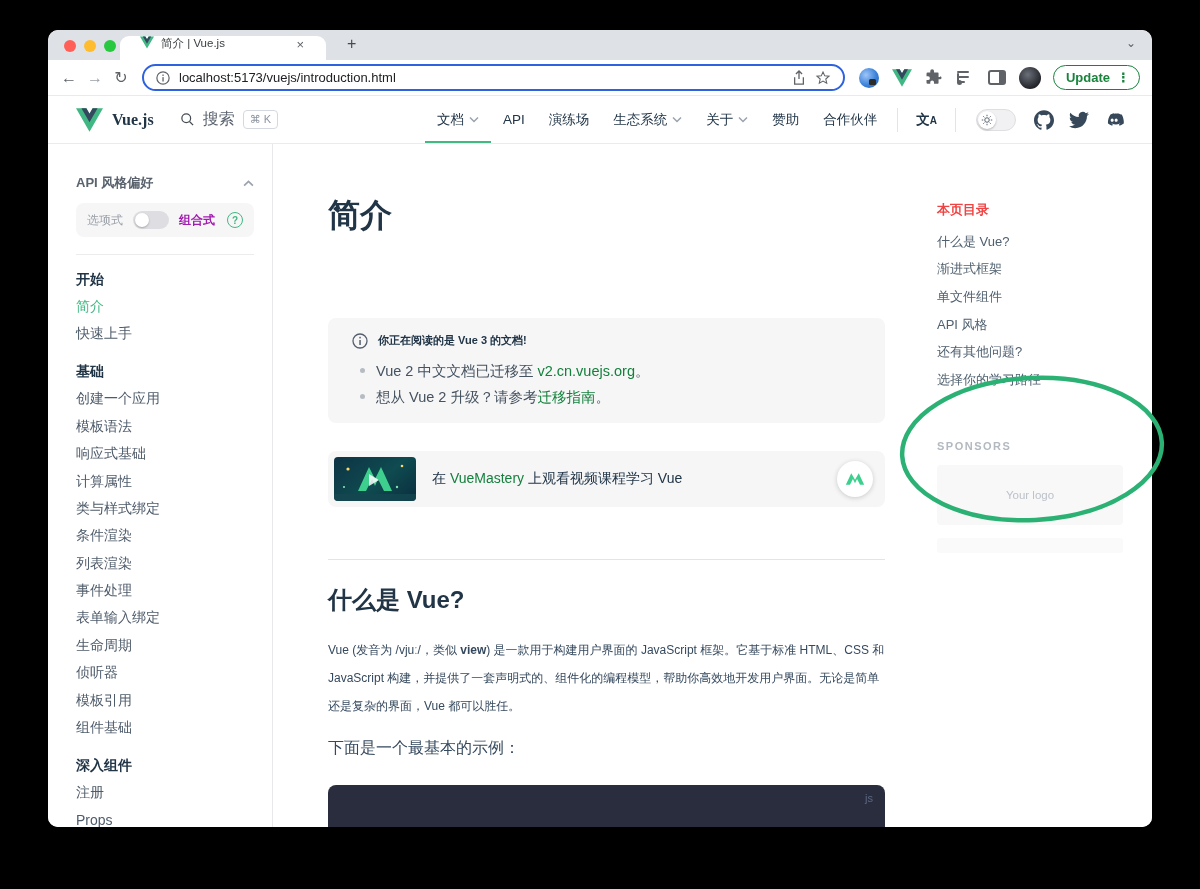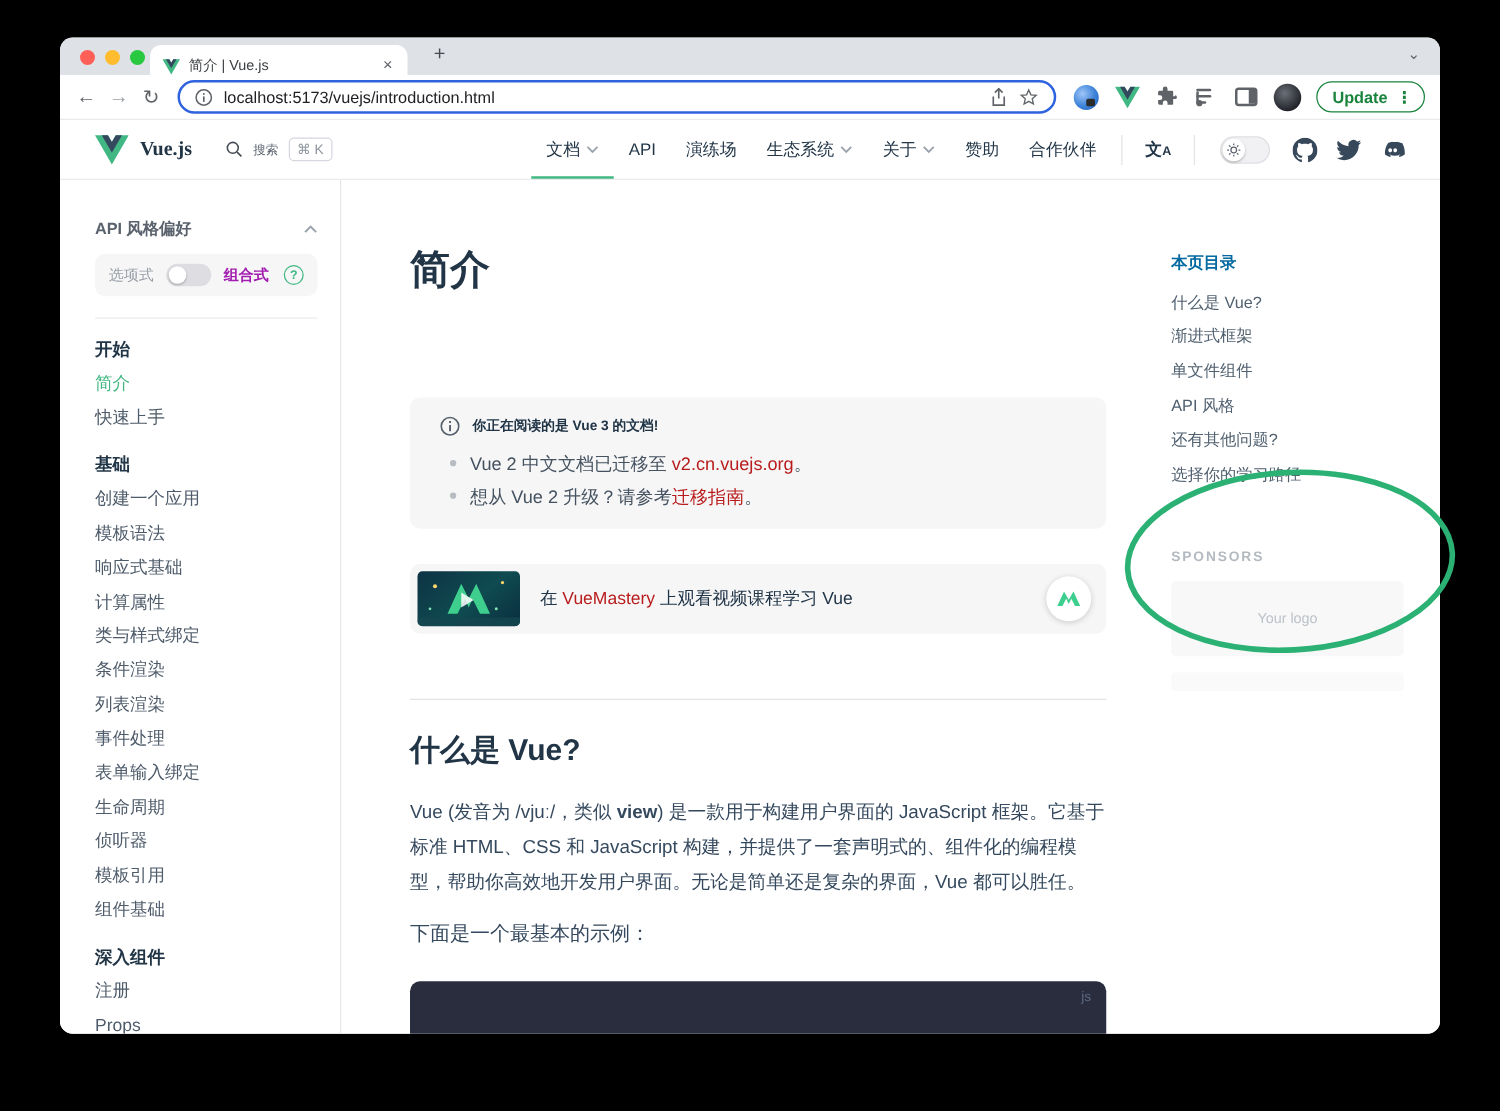--- a/index.html
+++ b/index.html
@@ -9,21 +9,21 @@
   .window { position:absolute; left:48px; top:30px; width:1104px; height:797px;
     background:#fff; border-radius:10px; overflow:hidden; }
 
   
   .tabbar { height:30px; background:#dee1e6; position:relative;
     border-radius:10px 10px 0 0; }
   .lights { position:absolute; left:16px; top:10px; display:flex; gap:8px; }
   .light { width:12px; height:12px; border-radius:50%; }
   .light.red{background:#ff5f57;} .light.yellow{background:#febc2e;} .light.green{background:#28c840;}
   .tab { position:absolute; left:72px; top:6px; width:206px; height:24px; background:#fff;
-    border-radius:9px 9px 0 0; display:flex; align-items:flex-end; padding:0 10px; }
+    border-radius:9px 9px 0 0; display:flex; align-items:flex-start; padding:0 20px; }
   .tab-fav { width:14px; height:13px; flex:0 0 auto; }
   .tab-title { font-size:11.5px; color:#3c4043; margin-left:7px; flex:1;
     white-space:nowrap; overflow:hidden; }
   .tab-close { color:#5f6368; font-size:13px; line-height:1; padding:2px; }
   .newtab { position:absolute; left:292px; top:4px; font-size:16px; color:#474b50; padding:1px 7px; }
   .tab-chevron { position:absolute; right:16px; top:6px; color:#5f6368; font-size:12px; }
 
   
   .toolbar { height:36px; display:flex; align-items:center; background:#fff;
     border-bottom:1px solid #e9eaed; padding:0 8px; }
@@ -50,21 +50,21 @@
     padding:0 9px 0 12px; display:flex; align-items:center; gap:7px; font-size:13px; font-weight:600;
     margin:0 4px 0 6px; background:#fff; }
   .update-dots { font-size:13px; letter-spacing:0; }
 
   
   .site-header { height:48px; display:flex; align-items:center; padding:0 24px 0 28px;
     border-bottom:1px solid #ebebed; position:relative; background:#fff; }
   .brand { display:flex; align-items:center; gap:9px;font-family:Liberation Serif, serif; }
   .brand-name { font-size:16px; font-weight:700; color:#213547; }
   .search { display:flex; align-items:center; gap:8px; margin-left:26px; }
-  .search-label { font-size:10px; color:#5c6470; }
+  .search-label { font-size:16px; color:#5c6470; }
   .kbd { border:1px solid #d5d8de; border-radius:4px; font-size:11px; color:#8e95a0;
     padding:2px 6px; background:#fff; }
   .main-nav { margin-left:auto; display:flex; align-items:center; height:100%; }
   .nav-item { display:flex; align-items:center; gap:5px; height:100%; padding:0 12px;
     font-size:13.5px; font-weight:500; color:#213547; }
   .nav-item.active { box-shadow:inset 0 -2px 0 #42b883; }
   .hsep { width:1px; height:24px; background:#e4e4e8; margin:0 8px; }
   .translate { font-size:13.5px; font-weight:600; color:#213547; padding:0 10px; }
   .translate small { font-size:10px; font-weight:700; }
   .theme-toggle { width:40px; height:22px; border-radius:11px; background:#f1f1f3;
@@ -101,40 +101,40 @@
   
   .main { position:absolute; left:280px; top:0; width:557px; }
   .h1 { margin-top:50px; font-size:32px; font-weight:700; color:#213547; }
   .info-box { margin-top:80px; background:#f6f6f7; border-radius:8px; padding:15px 24px 13px; }
   .info-title { display:flex; align-items:flex-start; gap:10px; font-size:11px; font-weight:700; color:#213547; }
   .info-ul { margin:9px 0 0 8px; list-style:none; }
   .info-li { display:flex; align-items:baseline; gap:11px; font-size:14.5px; color:#45525f;
     padding:3.5px 0; }
   .dot { width:5px; height:5px; border-radius:50%; background:#b7bcc2; flex:0 0 auto;
     position:relative; top:-3px; }
-  .glink { color:#b91c1c;margin-top:43px; }
+  .glink { color:#15803d;margin-top:43px; }
   .banner { margin-top:28px; background:#f6f6f7; border-radius:8px; height:56px;
     display:flex; align-items:center; padding:0 12px 0 6px; gap:16px; }
   .vm-thumb { width:82px; height:44px; border-radius:4px; overflow:hidden; position:relative;
     background:linear-gradient(140deg,#0d3344 0%,#0f4b50 55%,#0a2d3e 100%); flex:0 0 auto; }
   .banner-text { font-size:14px; color:#213547; }
   .vm-badge { margin-left:auto; width:36px; height:36px; border-radius:50%; background:#fff;
     box-shadow:0 1px 5px rgba(0,0,0,.18); display:flex; align-items:center; justify-content:center; }
   .rule { border:none; border-top:1px solid #e4e4e7; margin:52px 0 0; }
   .h2 { margin-top:24px; font-size:24px; font-weight:700; color:#213547; }
-  .para { margin-top:20px; font-size:15px; line-height:28px; color:#35495e; }
+  .para { margin-top:20px; font-size:12px; line-height:28px; color:#35495e; }
   .para b { font-weight:700; }
   .para2 { margin-top:14px; font-size:16px; line-height:28px; color:#35495e; }
   .code-block { margin-top:23px; background:#292d3e; border-radius:8px; position:relative;
     padding:20px 24px; height:170px; }
   .code-lang { position:absolute; top:7px; right:12px; font-size:11px; color:#5d6882; }
 
   
   .aside { position:absolute; left:889px; top:0; width:215px; }
-  .toc-title { margin-top:57px; font-size:13px; font-weight:700; color:#0369a1; }
+  .toc-title { margin-top:57px; font-size:13px; font-weight:700; color:#ef4444; }
   .toc { margin-top:9px; list-style:none; }
   .toc li { font-size:13px; color:#50606f; padding:4.8px 0; }
   .sponsors-label { margin-top:46px; font-size:11px; font-weight:700; letter-spacing:1.5px;
     color:#b3b9c0; }
   .sponsor-box { margin-top:13px; width:186px; height:60px; background:#f8f8f9; border-radius:4px;
     display:flex; align-items:center; justify-content:center; }
   .sponsor-text { font-size:11.5px; color:#bcc2c9; }
   .sponsor-bar { margin-top:13px; width:186px; height:15px; background:#fafafb; border-radius:3px; }
 
   .annotation-layer { position:absolute; left:0; top:0; width:1200px; height:889px;

